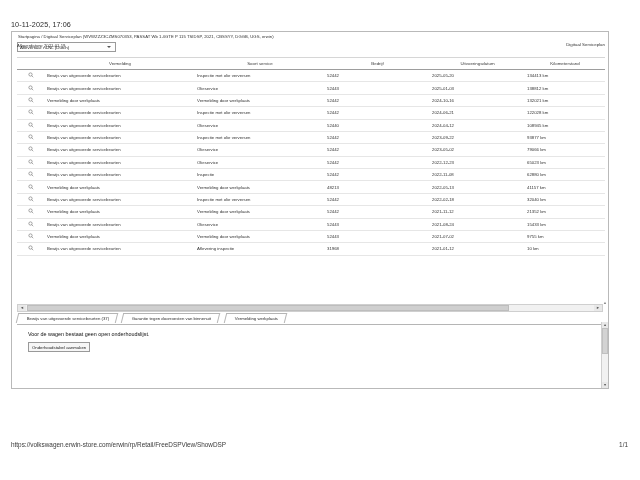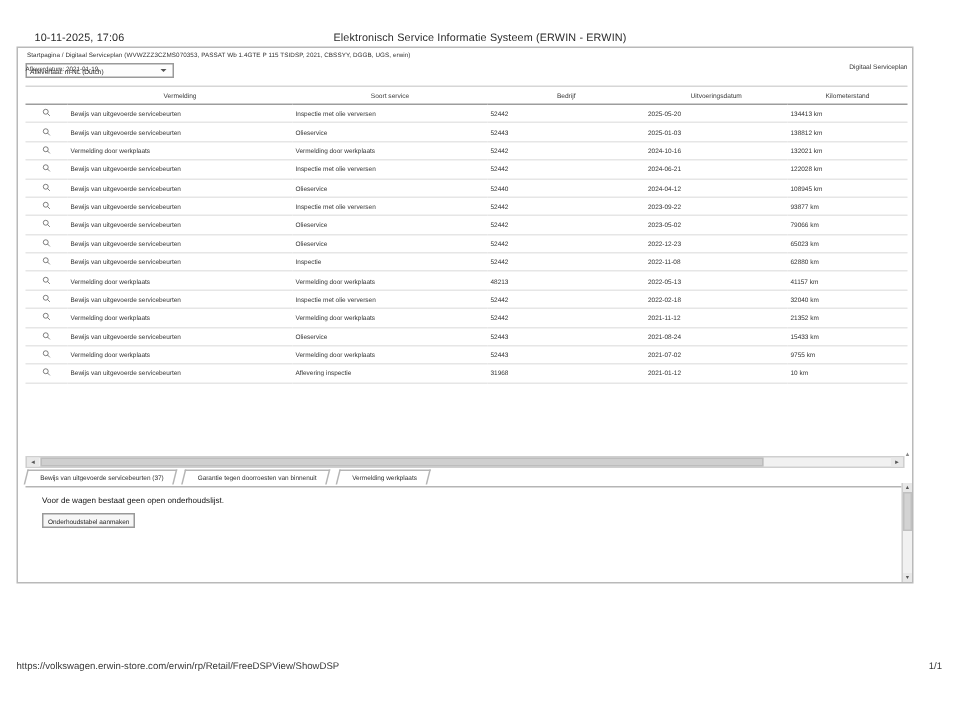--- a/index.html
+++ b/index.html
@@ -20,21 +20,20 @@
   .print-header {
     position: absolute;
     top: 20px; left: 0; right: 0;
     height: 12px;
     font-size: 7.2px;
     color: #2b2b2b;
   }
   .print-header .ph-date {
     position: absolute; left: 11px; top: 0;
     letter-spacing: .1px;
-    margin-left: 12px;
   }
   .print-header .ph-title {
     position: absolute; left: 50%; top: 0;
     transform: translateX(-50%);
     white-space: nowrap;
     letter-spacing: .1px;
   }
 
   
   .app {
@@ -260,21 +259,20 @@
     color: #3a3a3a;
   }
   .footer .f-url { position: absolute; left: 11px; top: 0; }
   .footer .f-page { position: absolute; right: 12px; top: 0; }
 </style>
 </head>
 <body>
 
 <div class="print-header">
   <div class="ph-date">10-11-2025, 17:06</div>
-  <div class="ph-title">Elektronisch Service Informatie Systeem (ERWIN - ERWIN)</div>
 </div>
 
 <div class="app">
 
   <div class="breadcrumb">Startpagina / Digitaal Serviceplan (WVWZZZ3CZMS070353, PASSAT Wb 1.4GTE P 115 TSIDSP, 2021, CBSSYY, DGGB, UGS, erwin)</div>
 
   <div class="toolbar">
     <div class="lang-select">
       <span>Aflevertaal:</span>
       <span>nl-NL (Dutch)</span>

